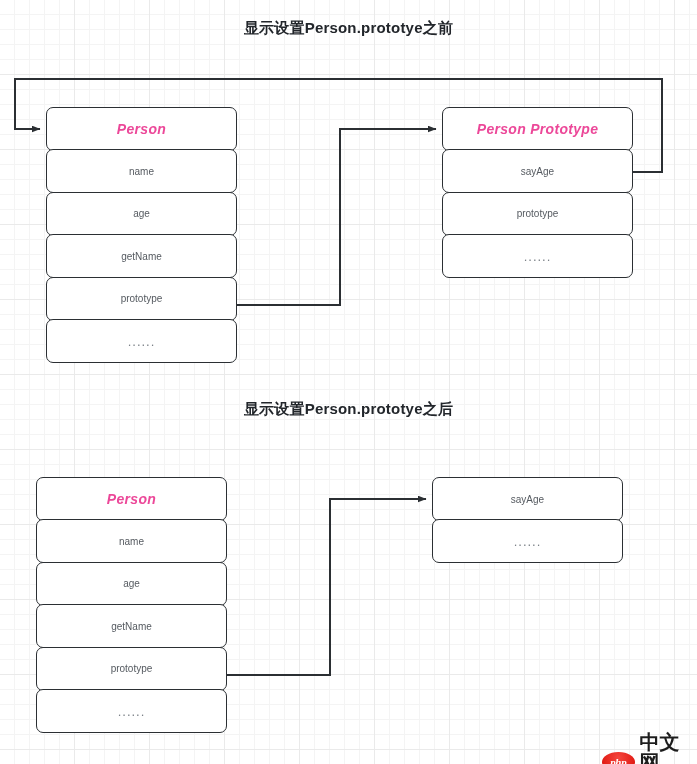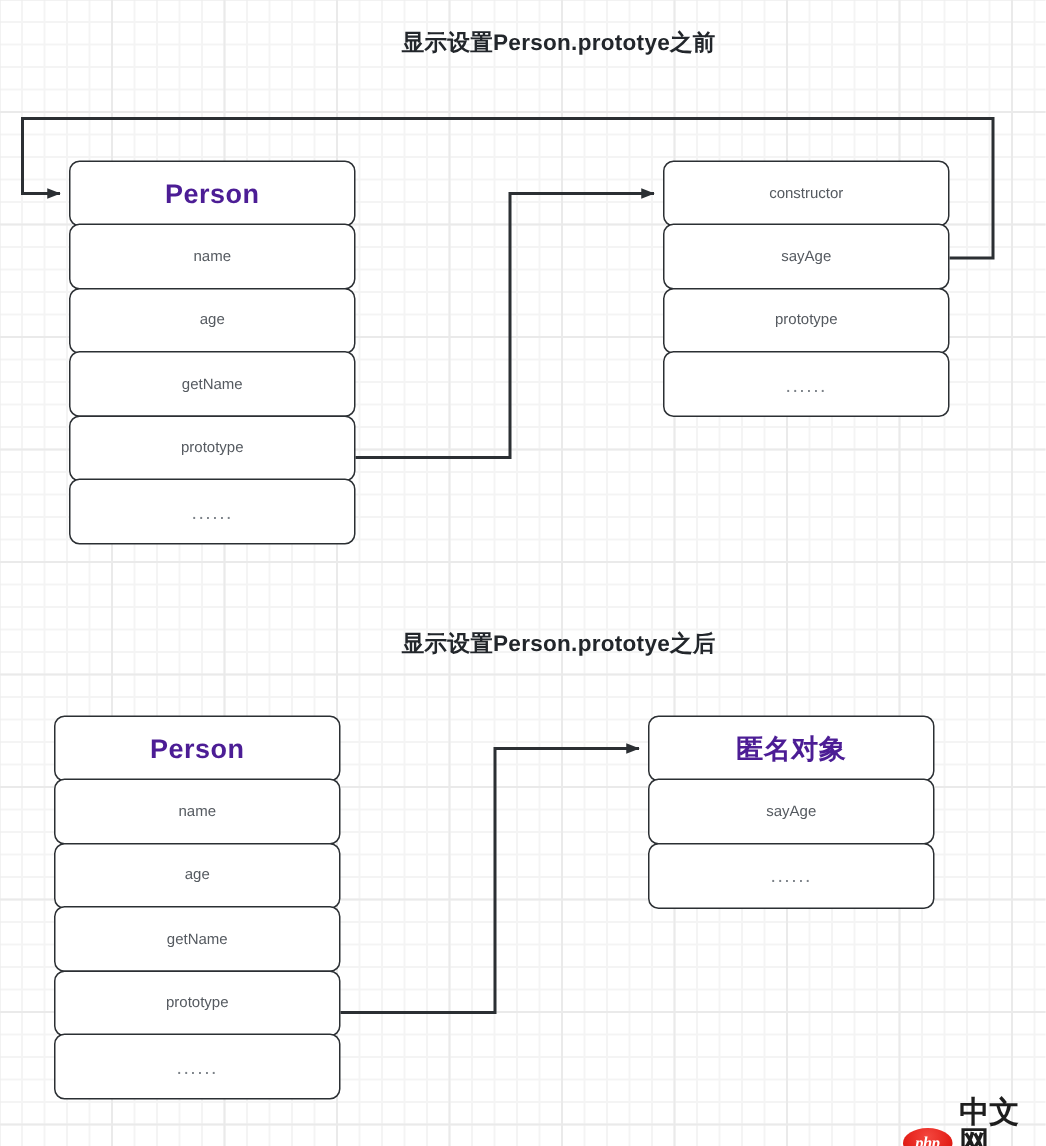--- a/index.html
+++ b/index.html
@@ -19,34 +19,33 @@
       linear-gradient(to bottom, #f4f4f4 1px, transparent 1px);
     background-size: 75px 75px, 75px 75px, 15px 15px, 15px 15px;
     background-position: -1px -1px, -1px -1px, -1px -1px, -1px -1px;
     font-family: "Liberation Sans", "DejaVu Sans", sans-serif;
     -webkit-font-smoothing: antialiased;
   }
 
   .stage {
     position: absolute;
     inset: 0;
-    padding-left: 24px;
   }
 
   .section-title {
     position: absolute;
     width: 100%;
     text-align: center;
     font-size: 15px;
     font-weight: bold;
     color: #22262b;
     letter-spacing: 0.2px;
   }
   #title-before { top: 19px; }
-  #title-after  { top: 420px; }
+  #title-after  { top: 400px; }
 
   
   .node {
     position: absolute;
     box-sizing: border-box;
   }
   .cell {
     box-sizing: border-box;
     border: 1.6px solid #2b2f33;
     border-radius: 7px;
@@ -56,23 +55,24 @@
     justify-content: center;
     text-align: center;
     font-size: 10px;
     color: #555a60;
     margin-top: -1.6px;
     position: relative;
   }
   .cell:first-child { margin-top: 0; }
   .cell.header {
     font-weight: bold;
-    font-size: 18px;
-    color: #4c1d95;
+    font-size: 14px;
+    color: #ec4899;
     letter-spacing: 0.3px;
+    font-style: italic;
   }
   .cell.dots {
     font-size: 13px;
     color: #7c8288;
     letter-spacing: 1px;
   }
 
   
   #node-person-top        { left: 46px;  top: 107px; width: 191px; }
   #node-person-top .cell        { height: 44px; }
@@ -151,37 +151,36 @@
   <div class="node" id="node-person-top">
     <div class="cell header">Person</div>
     <div class="cell">name</div>
     <div class="cell">age</div>
     <div class="cell">getName</div>
     <div class="cell">prototype</div>
     <div class="cell dots">......</div>
   </div>
 
   <div class="node" id="node-person-prototype">
-    <div class="cell">constructor</div>
+    <div class="cell header">Person Prototype</div>
     <div class="cell">sayAge</div>
     <div class="cell">prototype</div>
     <div class="cell dots">......</div>
   </div>
 
   <div class="node" id="node-person-bottom">
     <div class="cell header">Person</div>
     <div class="cell">name</div>
     <div class="cell">age</div>
     <div class="cell">getName</div>
     <div class="cell">prototype</div>
     <div class="cell dots">......</div>
   </div>
 
   <div class="node" id="node-anonymous">
-    <div class="cell header">匿名对象</div>
     <div class="cell">sayAge</div>
     <div class="cell dots">......</div>
   </div>
 
   <div id="watermark">
     <span id="php-badge">php</span>
     <span id="wm-text">中文网</span>
   </div>
 
 </div>

